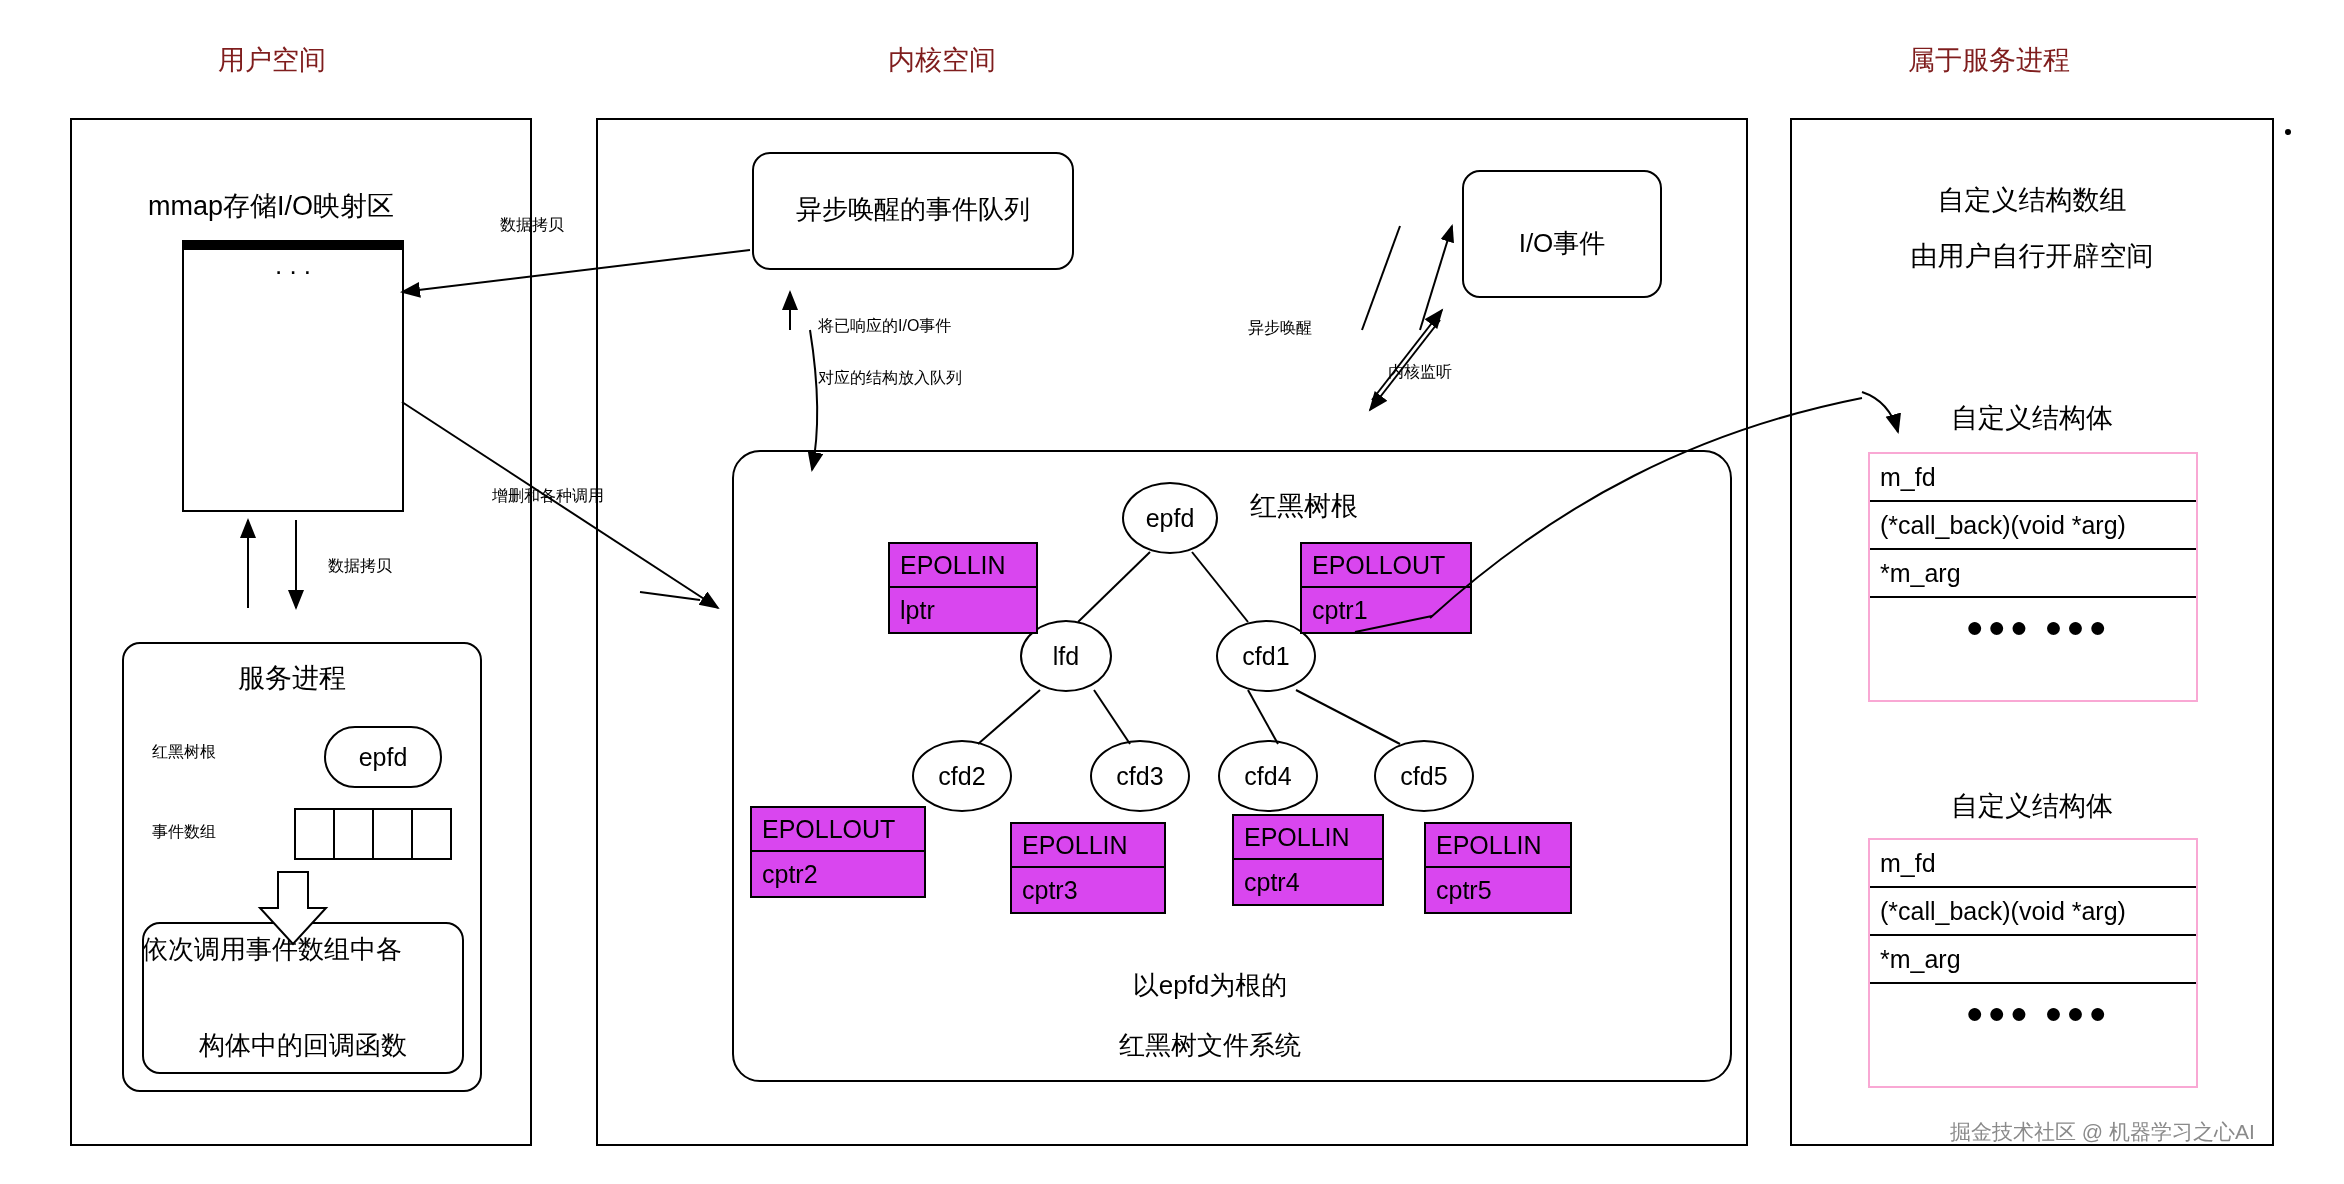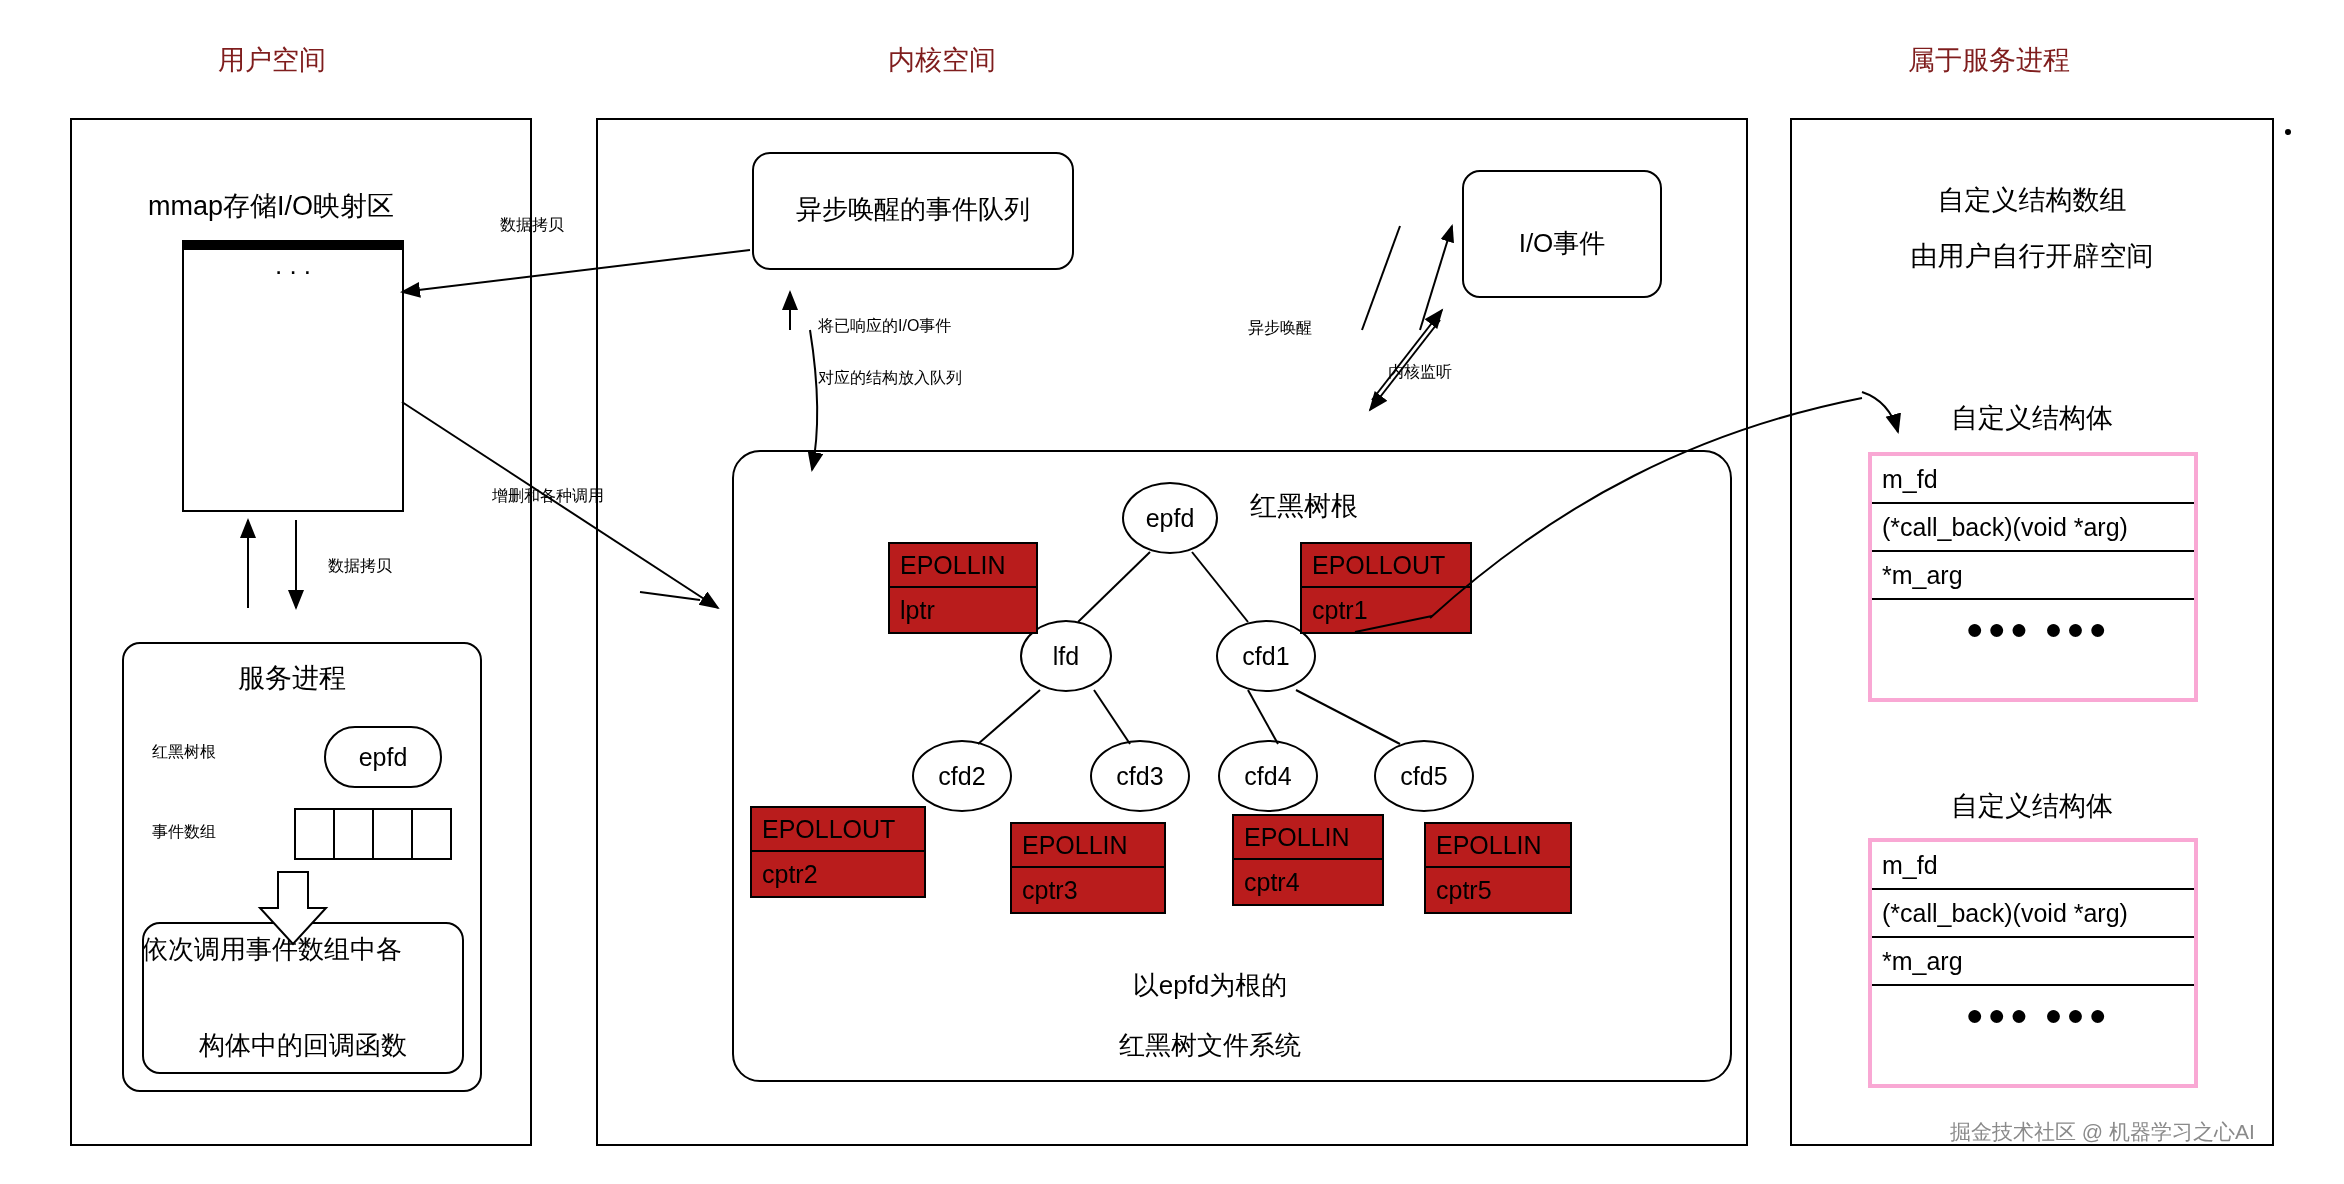--- a/index.html
+++ b/index.html
@@ -59,37 +59,37 @@
     background: #fff;
     display: flex;
     align-items: center;
     justify-content: center;
     font-size: 25px;
   }
   .tagbox {
     position: absolute;
     border: 2px solid #000;
     box-sizing: border-box;
-    background: #b91c1c;
+    background: #d946ef;
   }
   .tagbox .t-top, .tagbox .t-bot {
     position: absolute;
     left: 0; right: 0;
     height: 50%;
     display: flex;
     align-items: center;
     padding-left: 10px;
     font-size: 25px;
     box-sizing: border-box;
   }
   .tagbox .t-top { top: 0; border-bottom: 2px solid #000; }
   .tagbox .t-bot { bottom: 0; }
   .struct {
     position: absolute;
-    border: 4px solid #f9a8d4;
+    border: 2px solid #f9a8d4;
     box-sizing: border-box;
     background: #fff;
   }
   .struct .row {
     border-bottom: 2px solid #000;
     box-sizing: border-box;
     display: flex;
     align-items: center;
     padding-left: 10px;
     font-size: 25px;

